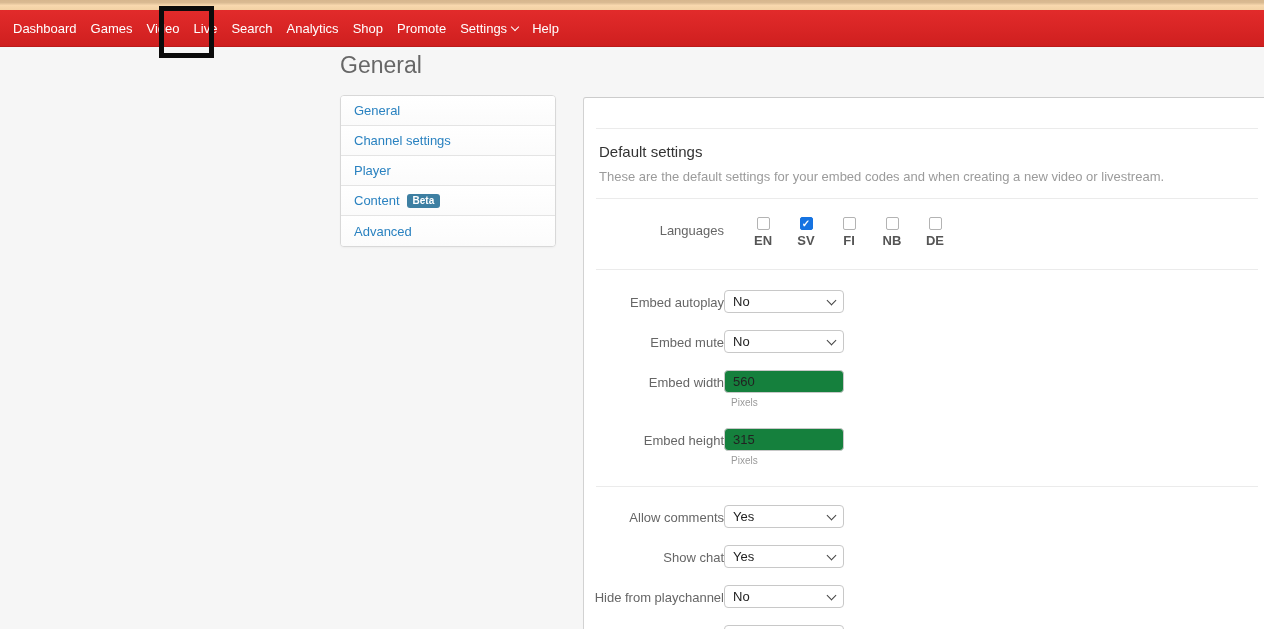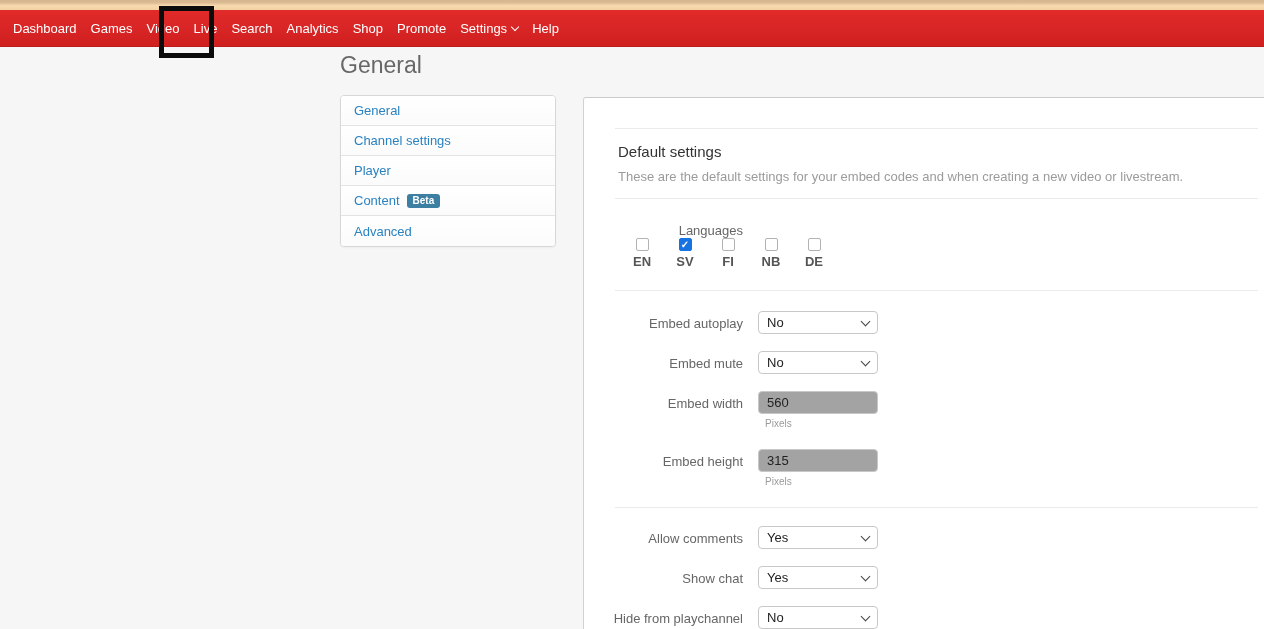--- a/index.html
+++ b/index.html
@@ -24,51 +24,51 @@
   
   .side-menu { position:absolute; left:340px; top:95px; width:216px; background:#fff; border:1px solid #d8d8d8;
                border-radius:4px; box-shadow:0 1px 2px rgba(0,0,0,0.04); overflow:hidden; }
   .side-item { height:30px; display:flex; align-items:center; padding-left:13px; font-size:13px; color:#2a82c0;
                border-bottom:1px solid #e4e4e4; background:linear-gradient(180deg,#ffffff,#fbfbfb); cursor:pointer; gap:7px; }
   .side-item:last-child { border-bottom:none; }
   .side-badge { background:#3d7fa2; color:#fff; font-size:10px; font-weight:bold; padding:2px 6px; border-radius:3px; line-height:1; }
 
   
   .panel { position:absolute; left:583px; top:97px; width:681px; height:532px; background:#fff;
-           border-left:1px solid #d2d2d2; border-top:1px solid #cccccc; border-top-left-radius:3px;padding-left:19px; }
+           border-left:1px solid #d2d2d2; border-top:1px solid #cccccc; border-top-left-radius:3px; }
   .panel-header { height:30px; }
   .divider { border-top:1px solid #ebebeb; margin:0 6px 0 12px; }
 
   .section-intro { padding:14px 15px 14px 15px; }
   .section-title { font-size:15px; font-weight:500; color:#333; }
   .section-desc { font-size:13px; color:#9b9b9b; margin-top:9px; }
 
   
-  .languages-row { display:flex; padding:18px 0 21px 0;flex-direction:column; }
+  .languages-row { display:flex; padding:18px 0 21px 0; }
   .field-label { width:140px; text-align:right; font-size:13px; color:#666; flex-shrink:0; }
   .lang-group { display:flex; margin-left:27px; gap:19px; }
   .lang-opt { min-width:24px; display:flex; flex-direction:column; align-items:center; }
   .checkbox { width:13px; height:13px; border:1px solid #b3b3b3; border-radius:2px; background:#fff; cursor:pointer;
               display:flex; align-items:center; justify-content:center; }
   .checkbox.checked { background:#1673e1; border-color:#1673e1; color:#fff; font-size:10px; font-weight:bold; line-height:1; }
   .lang-label { font-size:13px; color:#555; margin-top:3px;font-weight:bold; }
   .languages-row .field-label { padding-top:6px; }
 
   
   .form-rows { padding-top:20px; }
   .form-rows.secondary { padding-top:18px; }
   .form-row { display:flex; margin-bottom:17px; }
   .form-row .field-label { padding-top:5px; }
-  .control-wrap { margin-left:15px; }
+  .control-wrap { }
   .select-box { width:120px; height:23px; border:1px solid #c8c8c8; border-radius:4px; background:#fff;
                 display:flex; align-items:center; padding:0 8px; cursor:pointer; position:relative; }
   .select-value { font-size:13px; color:#222; flex:1; }
   .select-chev { width:7px; height:7px; border-right:1.7px solid #444; border-bottom:1.7px solid #444;
                  transform:rotate(45deg); margin-top:-3px; flex-shrink:0; }
-  .text-input { width:120px; height:23px; border:1px solid #c8c8c8; border-radius:4px; background:#a3a3a3;
+  .text-input { width:120px; height:23px; border:1px solid #c8c8c8; border-radius:4px; background:#15803d;
                 font-family:"Liberation Sans", sans-serif; font-size:13px; color:#222; padding:0 8px; outline:none; }
   .help-text { font-size:10px; color:#9a9a9a; margin:4px 0 0 7px; }
   .form-row.has-help { margin-bottom:20px; }
   .form-row.partial .field-label { visibility:hidden; }
 </style>
 </head>
 <body>
 
 <div class="top-strip"></div>
 

